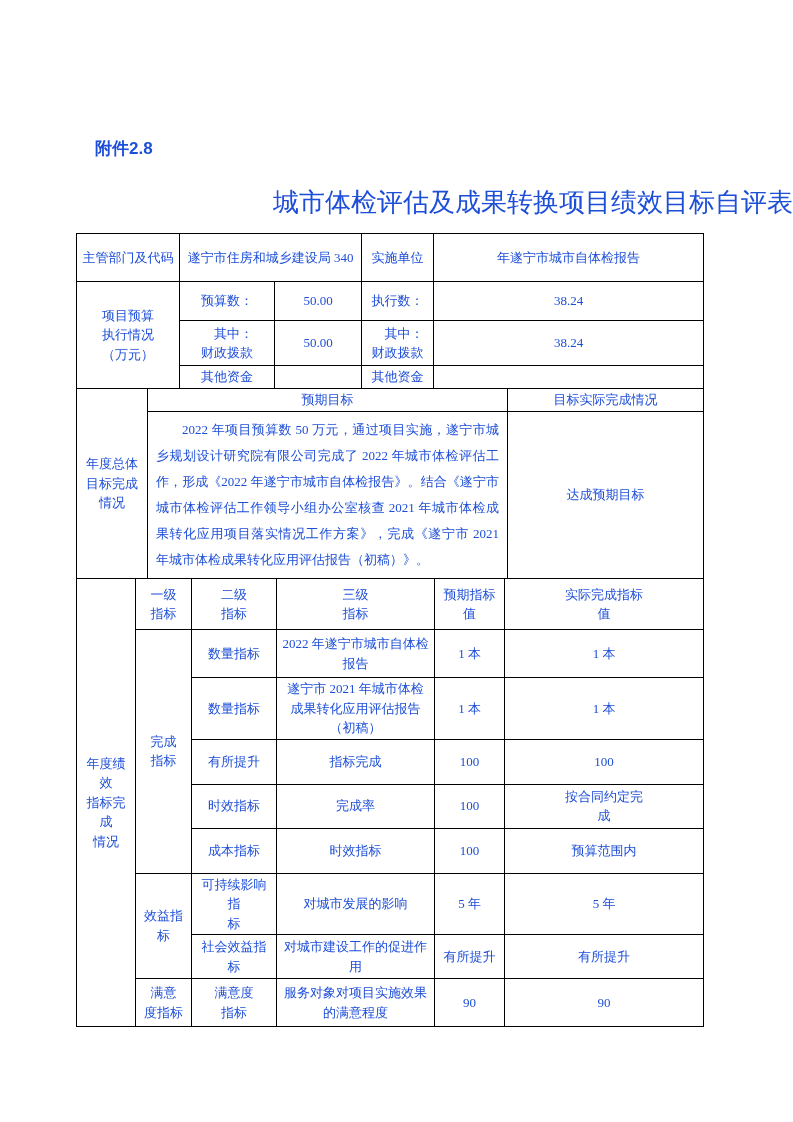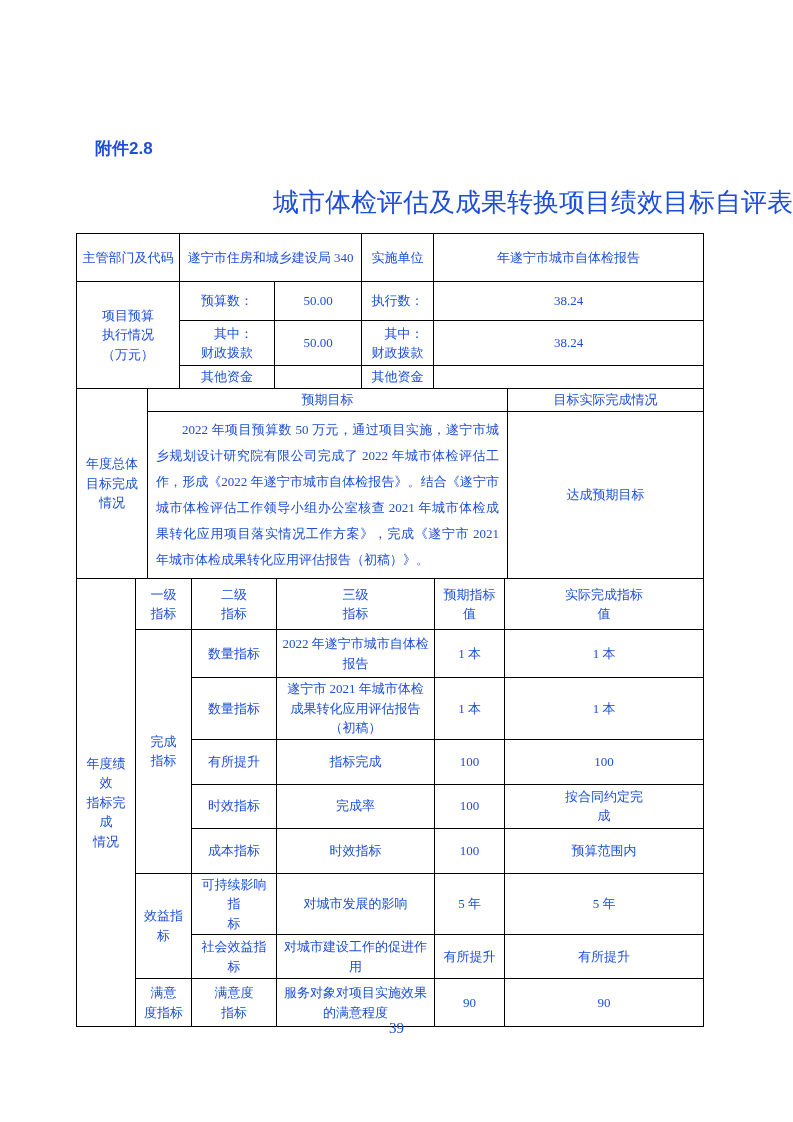--- a/index.html
+++ b/index.html
@@ -198,14 +198,13 @@
 指标</td>
         <td>服务对象对项目实施效果的满意程度</td>
         <td>90</td>
         <td>90</td>
       </tr>
     </tbody>
       </table>
 
   </div>
 
-  <div class="page-number">39</div>
 </div>
 
 </body></html>

